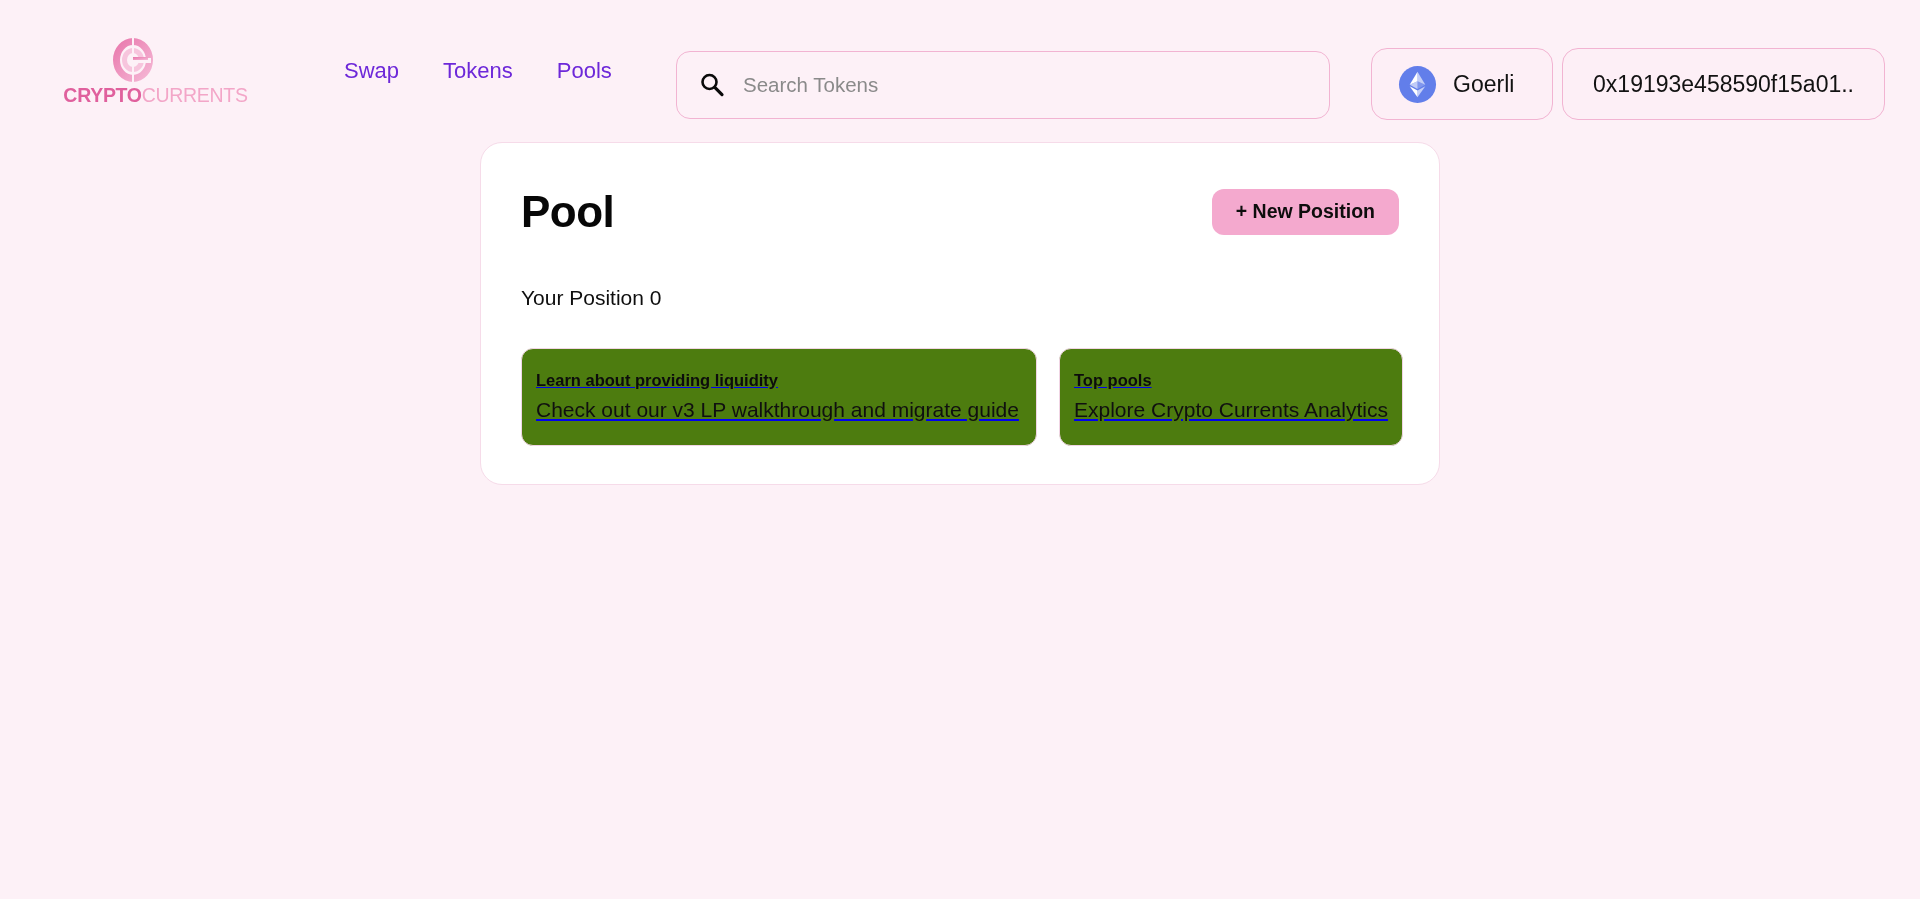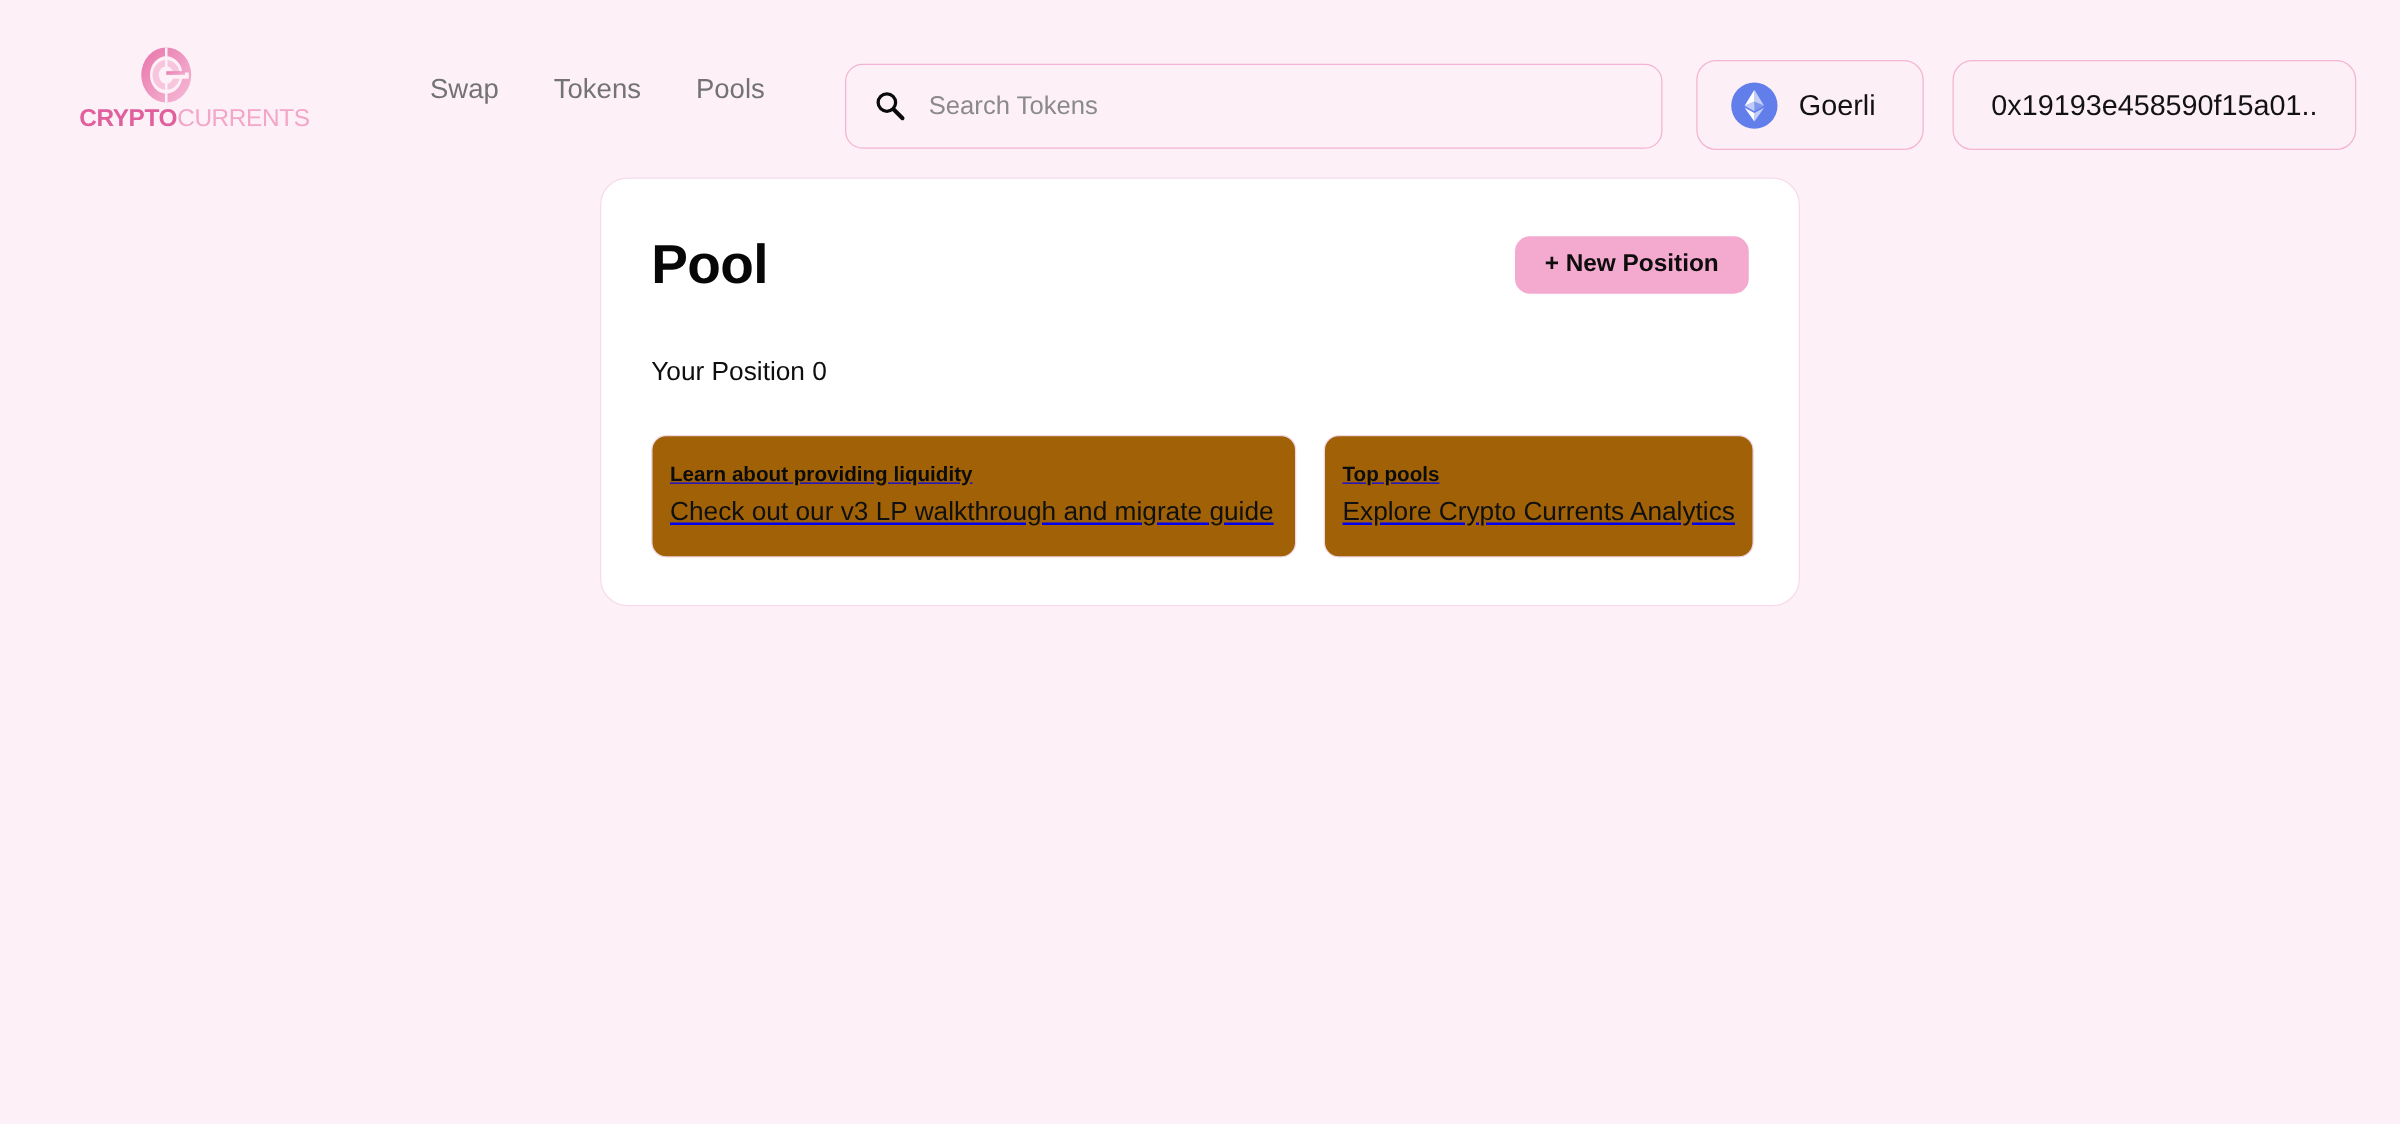--- a/index.html
+++ b/index.html
@@ -58,21 +58,21 @@
   }
 
   .nav {
     display: flex;
     align-items: center;
     gap: 44px;
     margin-left: 116px;
   }
 
   .nav-link {
-    color: #737373;
+    color: #6d28d9;
     font-size: 22px;
     text-decoration: none;
     line-height: 1;
     white-space: nowrap;
   }
 
   .search-wrap {
     position: absolute;
     left: 676px;
     top: 51px;
@@ -109,21 +109,21 @@
     color: #8a8a8a;
     opacity: 1;
   }
 
   .header-right {
     position: absolute;
     right: 35px;
     top: 48px;
     display: flex;
     align-items: center;
-    gap: 23px;
+    gap: 9px;
     border-radius: 11px;
   }
 
   .network-chip {
     height: 72px;
     min-width: 182px;
     border: 1.5px solid #f2b4d2;
     border-radius: 16px;
     background: #fdeff6;
     display: flex;
@@ -220,21 +220,21 @@
   .info-row {
     margin-top: 40px;
     display: flex;
     gap: 22px;
   }
 
   .info-card {
     border: 1.5px solid #f0d5e4;
     border-radius: 12px;
     padding: 21px 14px 23px 14px;
-    background: #a16207;
+    background: #4d7c0f;
     cursor: pointer;
   }
   .info-card.wide { flex: 0 0 516px; }
   .info-card.narrow { flex: 0 0 344px; }
 
   .info-title {
     font-size: 16.5px;
     font-weight: 700;
     color: #0c0c0c;
     line-height: 1.25;

